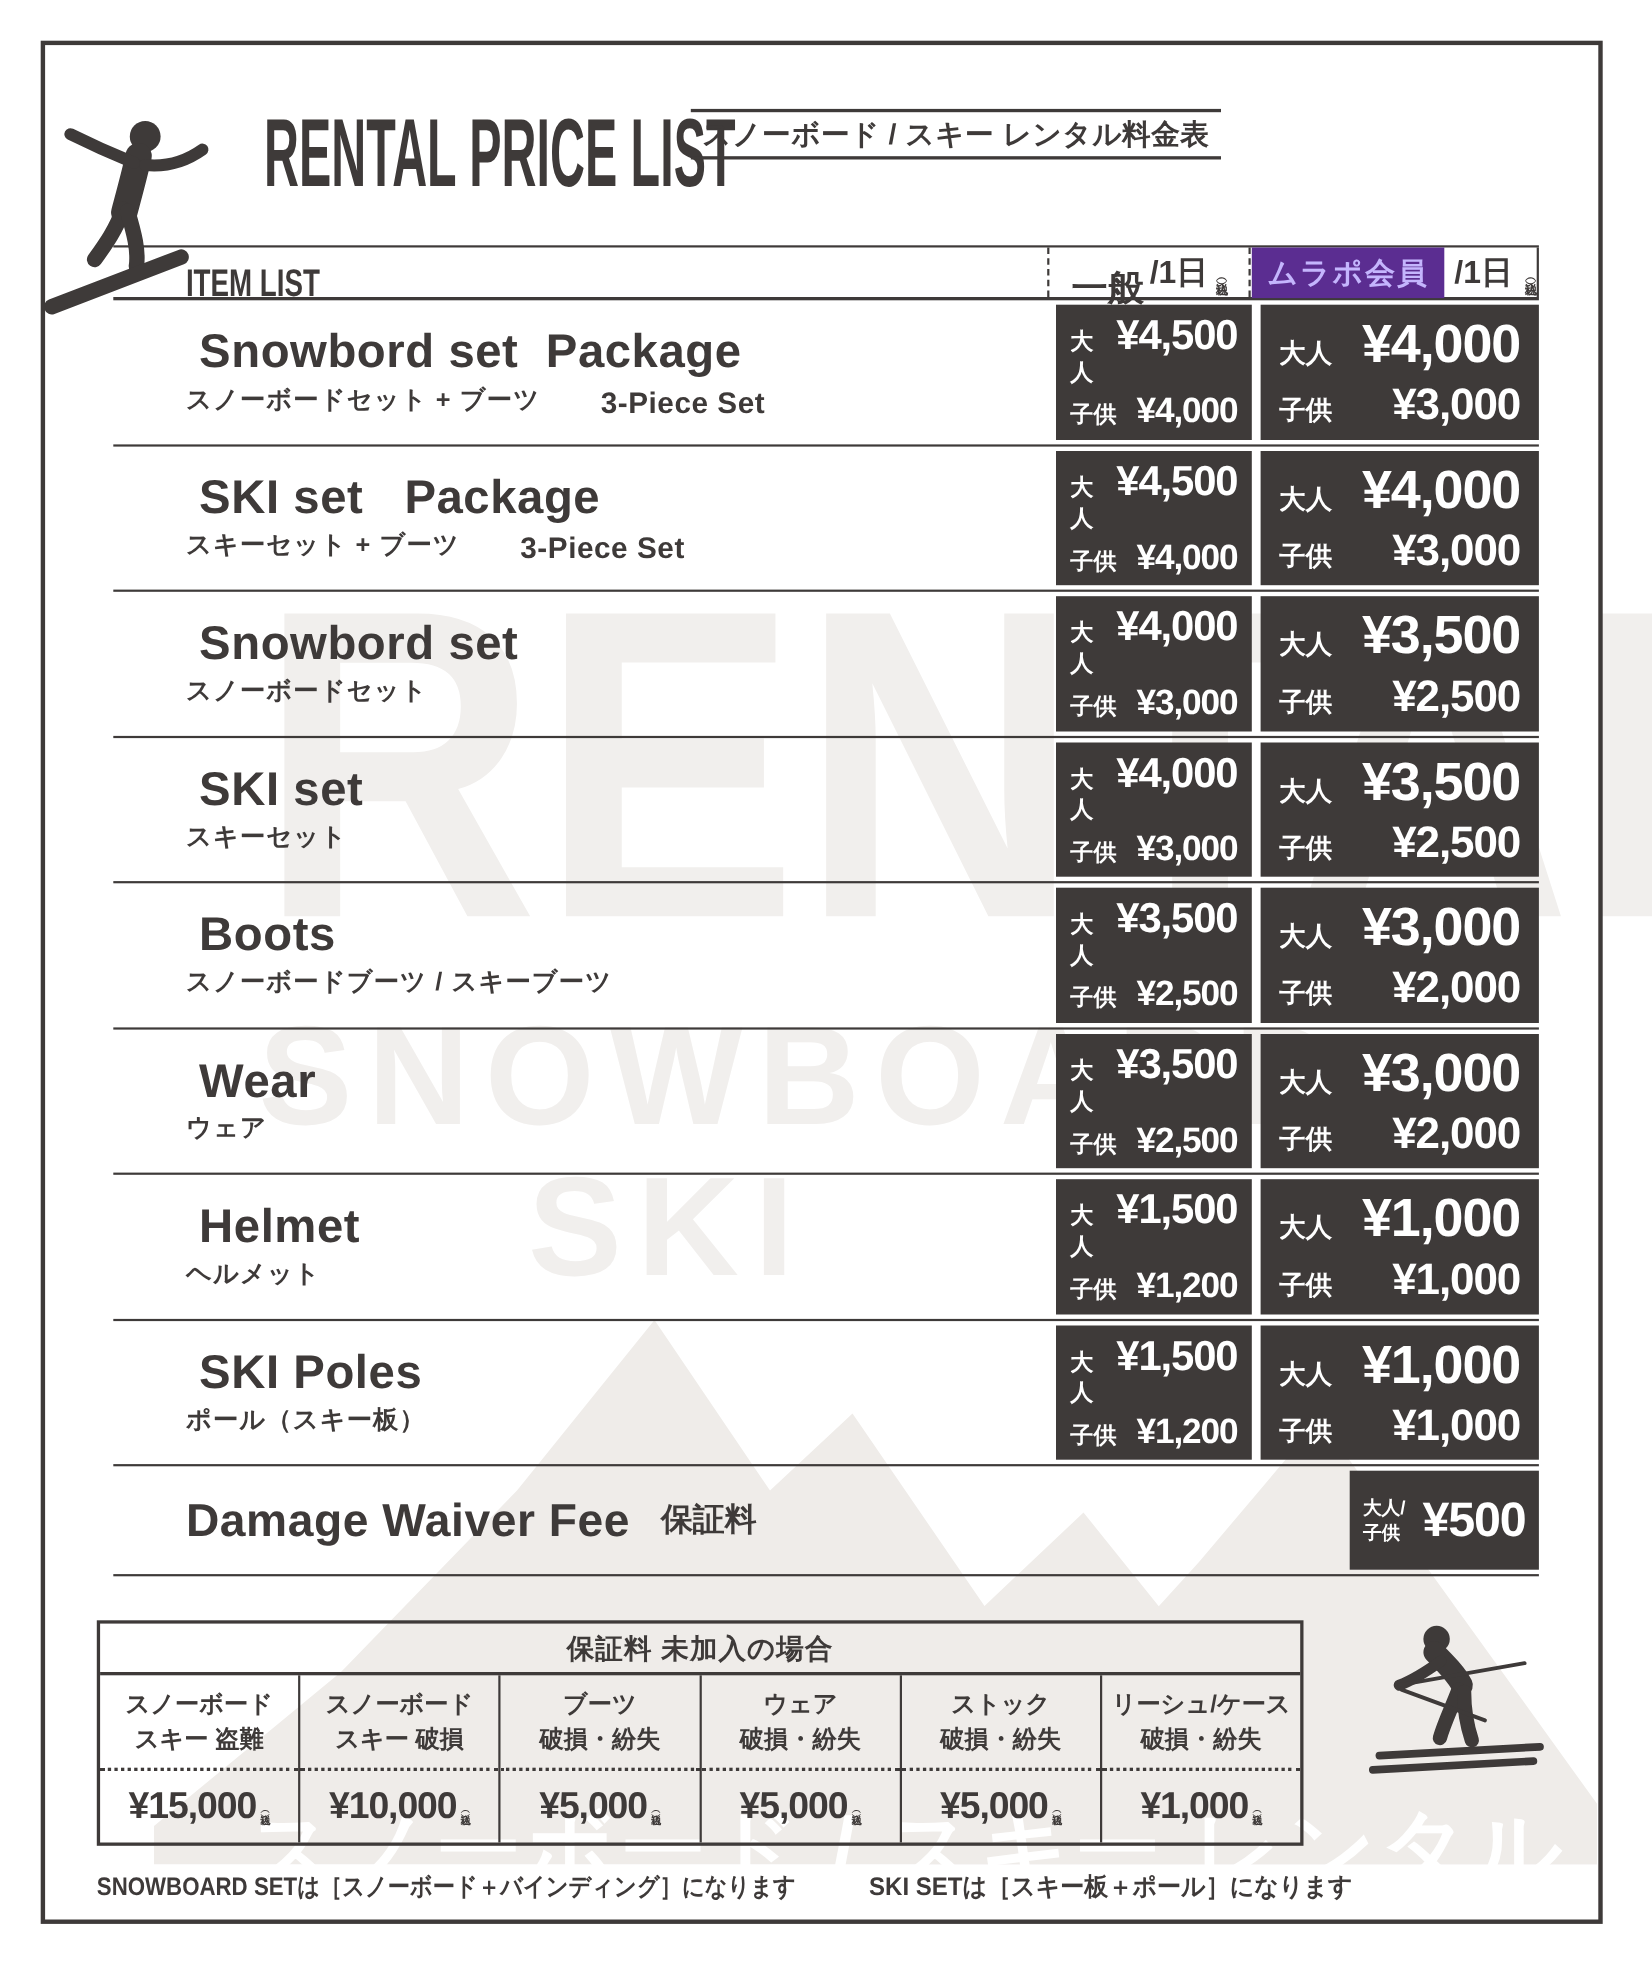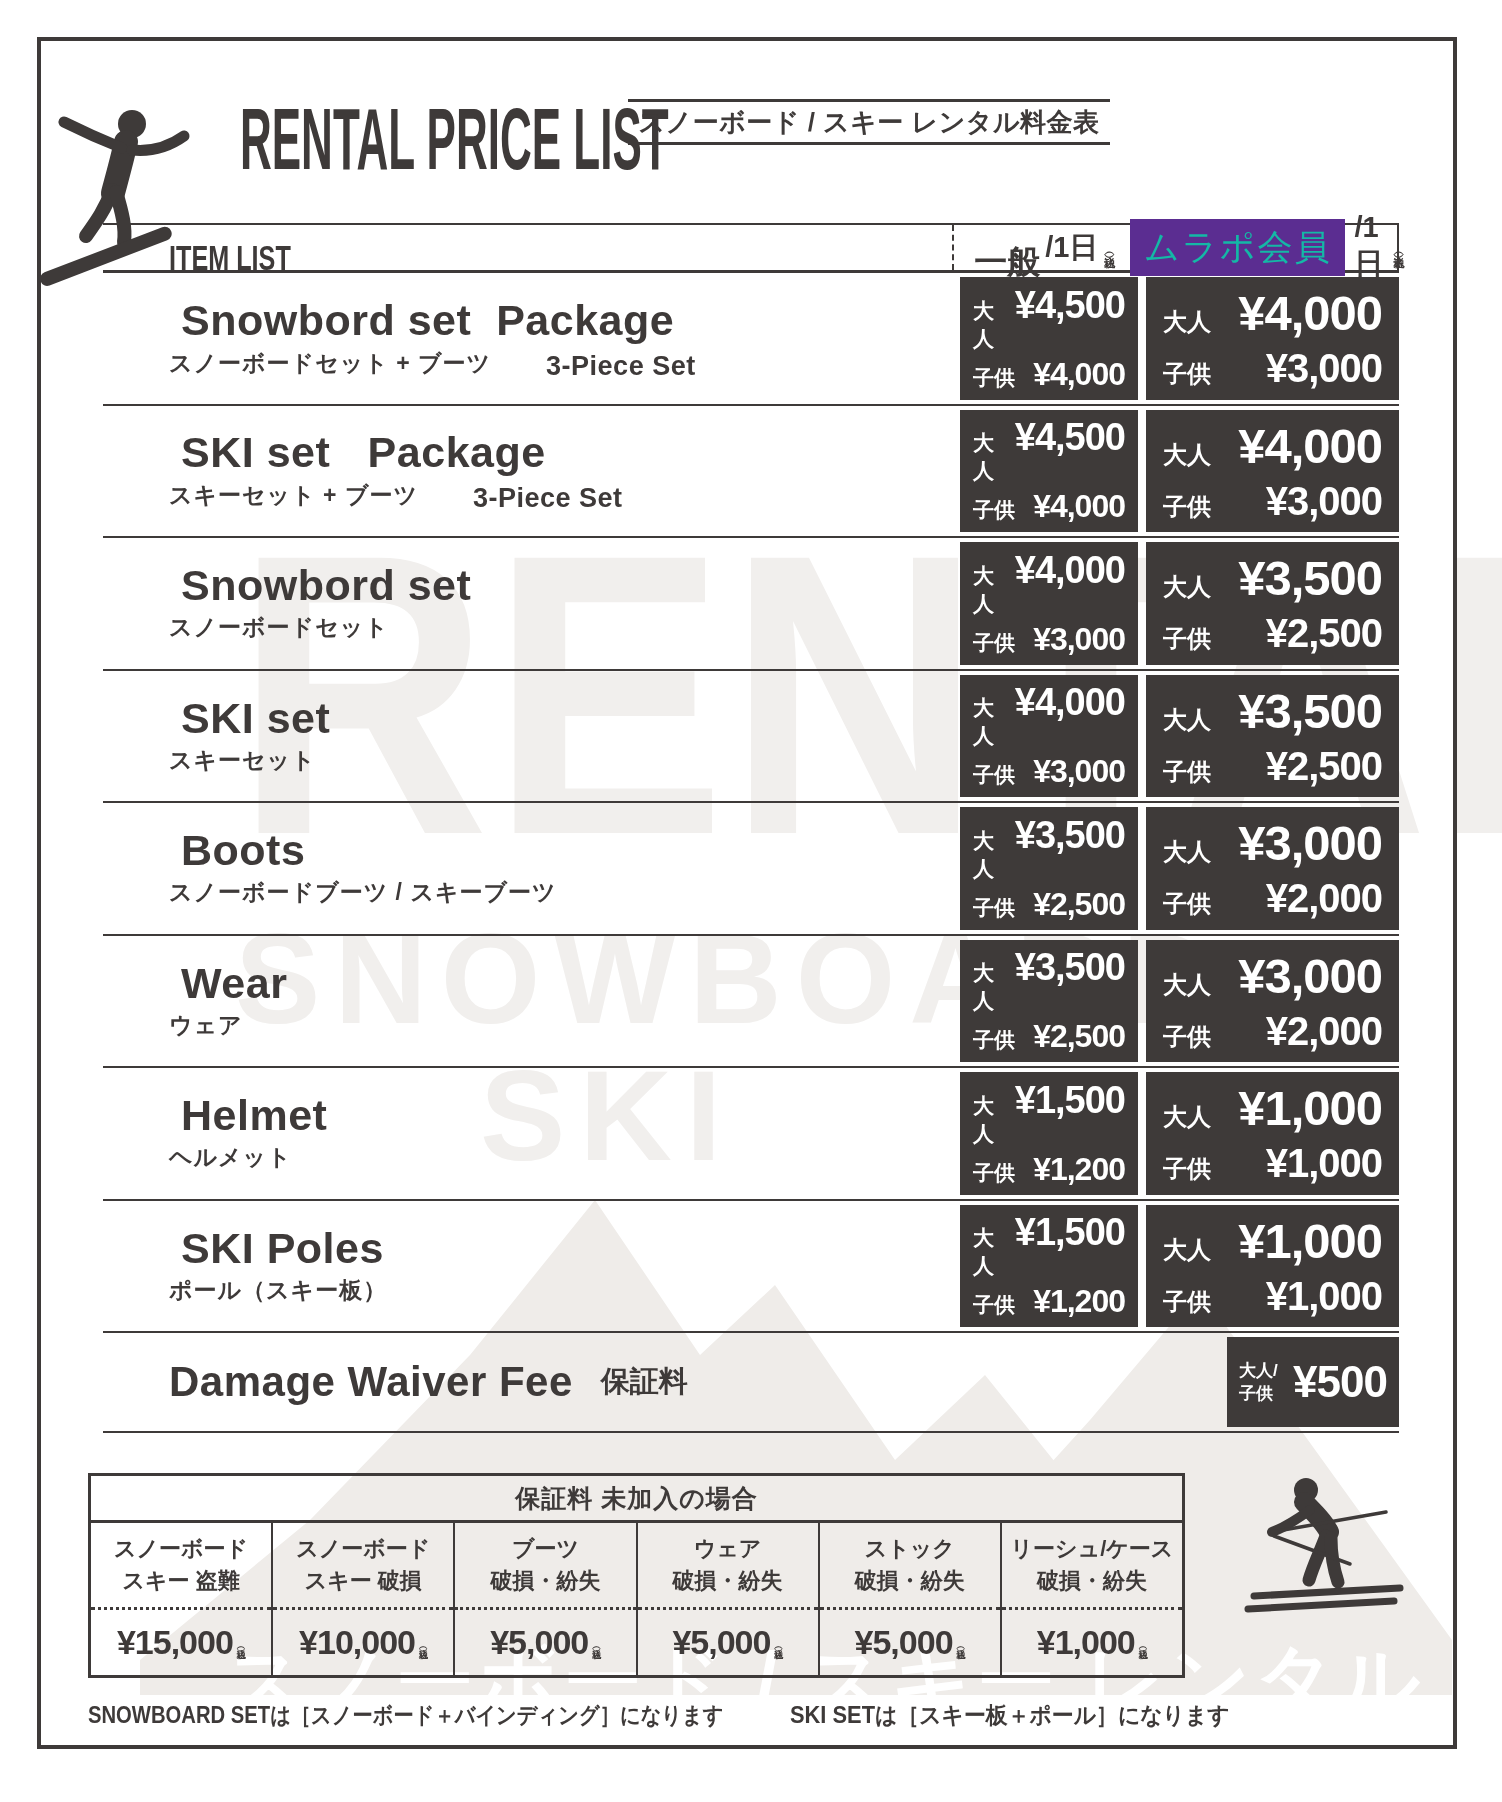--- a/index.html
+++ b/index.html
@@ -51,21 +51,21 @@
     display:flex;align-items:center;justify-content:center;gap:5px;
   }
   .gh-name{font-size:33px;font-weight:800;margin-top:30px;}
   .gh-unit,.mh-unit{font-size:29px;font-weight:800;}
   .tax-v{writing-mode:vertical-rl;text-orientation:mixed;font-size:11px;font-weight:bold;line-height:1.05;}
   .mh{
     position:absolute;left:1034px;top:0;height:100%;width:262px;
     border-right:2.5px solid var(--ink);
     display:flex;align-items:center;justify-content:center;gap:9px;
   }
-  .member-badge{background:var(--purple);color:#14b8a6;font-size:35px;font-weight:400;padding:5px 14px;letter-spacing:2px;white-space:nowrap;}
+  .member-badge{background:var(--purple);color:#c4b5fd;font-size:27px;font-weight:700;padding:5px 14px;letter-spacing:2px;white-space:nowrap;}
 
   .row{display:flex;height:132.5px;border-bottom:2.5px solid var(--ink);}
   .item{flex:1;display:flex;flex-direction:column;justify-content:center;padding-left:66px;gap:4px;}
   .item-name{font-size:43px;font-weight:800;white-space:pre;letter-spacing:.5px;line-height:1.05;margin-left:12px;}
   .item-sub{display:flex;align-items:baseline;}
   .item-jp{font-size:23px;font-weight:800;letter-spacing:1px;}
   .item-note{font-size:27px;font-weight:800;margin-left:55px;position:relative;top:4px;letter-spacing:.5px;white-space:pre;}
   .item-note:empty{display:none;}
 
   .cell{background:var(--ink);color:#fff;margin:4px 0;display:flex;flex-direction:column;justify-content:center;}

